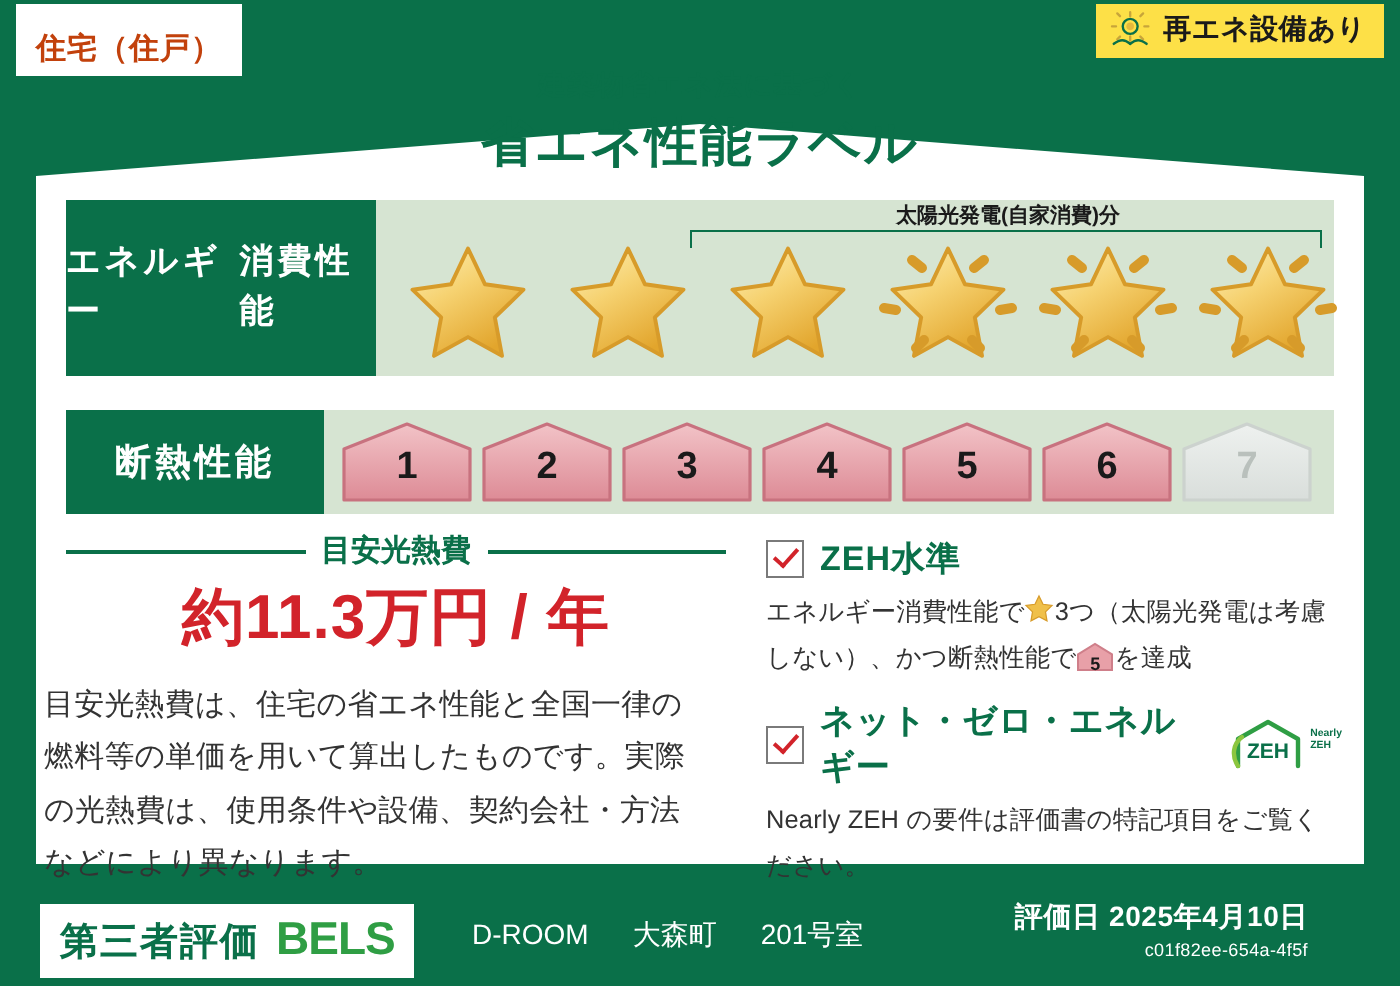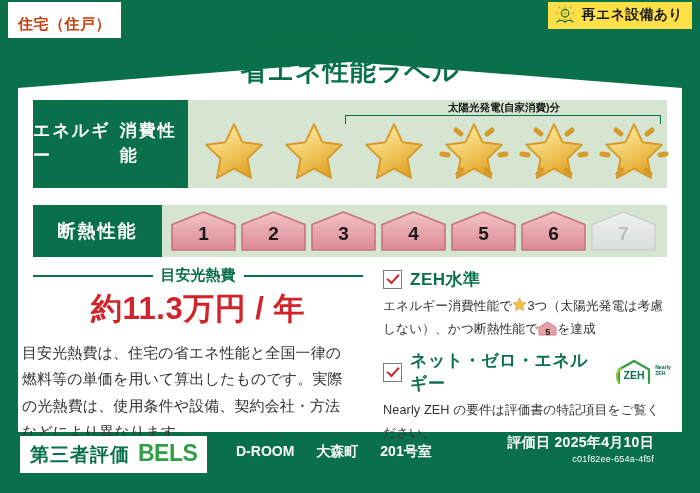--- a/index.html
+++ b/index.html
@@ -137,31 +137,31 @@
   }
   .zeh-logo { display: inline-flex; align-items: center; gap: 2px; vertical-align: -6px; margin-left: 3px; }
   .zeh-logo svg { width: 38px; height: 26px; display: block; }
   .zeh-logo .nearly {
     font-size: 5.2px; font-weight: bold; color: #0a7049;
     line-height: 1.2; padding-bottom: 4px; white-space: nowrap;
   }
   .zeh-block2 { margin-top: 9px; }
 
   
-  .bottom { position: absolute; left: 0; bottom: 16px; width: 672px; height: 50px; }
+  .bottom { position: absolute; left: 0; bottom: 0; width: 672px; height: 50px; }
   .bels-box {
     position: absolute; left: 20px; top: 9px;
     background: #ffffff; padding: 4px 10px 5px 10px;
     display: flex; align-items: baseline; gap: 8px;
   }
   .bels-jp { color: #0a7049; font-size: 19px; font-weight: bold; letter-spacing: 1px; }
   .bels-en { color: #2f9e44; font-size: 23px; font-weight: bold; letter-spacing: -.5px; }
   .prop-info {
     position: absolute; left: 236px; top: 16px;
-    color: #ffffff; font-size: 14px; font-weight: bold;
+    color: #ffffff; font-size: 14px; font-weight: normal;
     display: flex; gap: 22px; justify-content: flex-end;
   }
   .eval-wrap { position: absolute; right: 18px; top: 7px; text-align: right; color: #ffffff; }
   .eval-date { font-size: 14px; font-weight: bold; letter-spacing: .3px; padding-left: 12px; }
   .eval-id { font-size: 9px; margin-top: 2px; letter-spacing: .2px; }
 </style>
 </head>
 <body>
 
 <div id="label">

